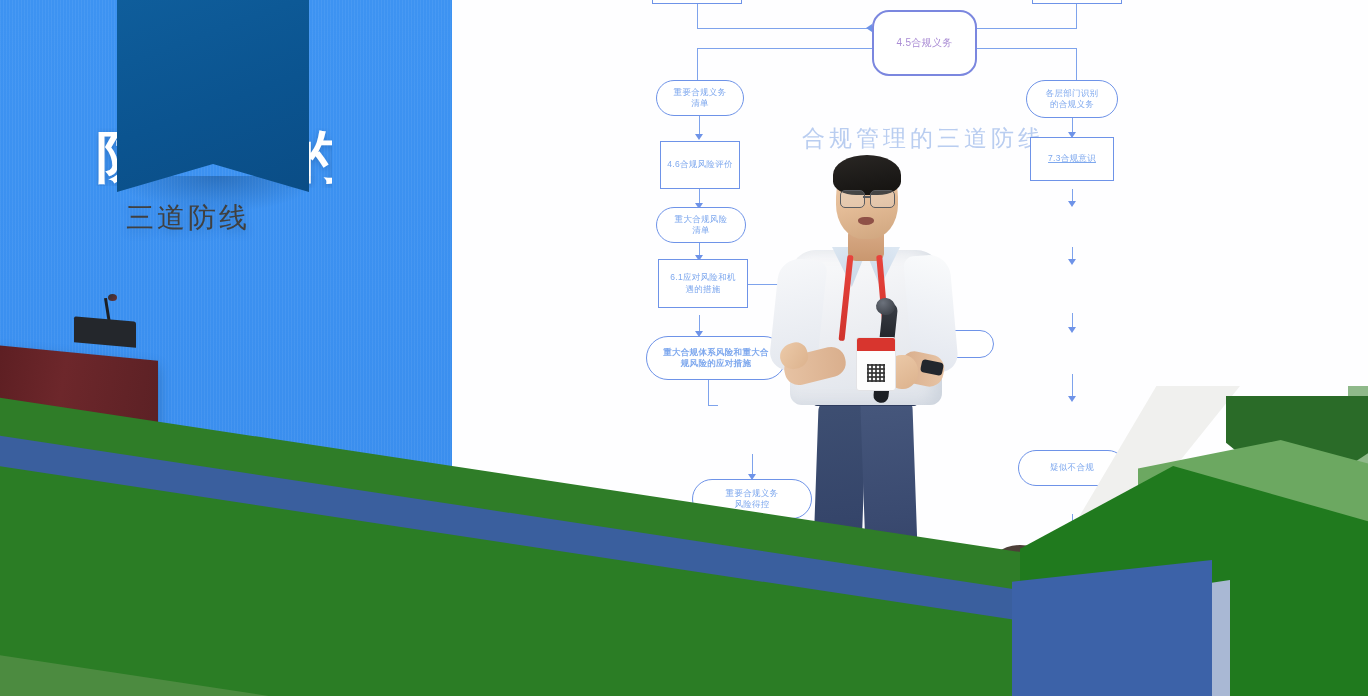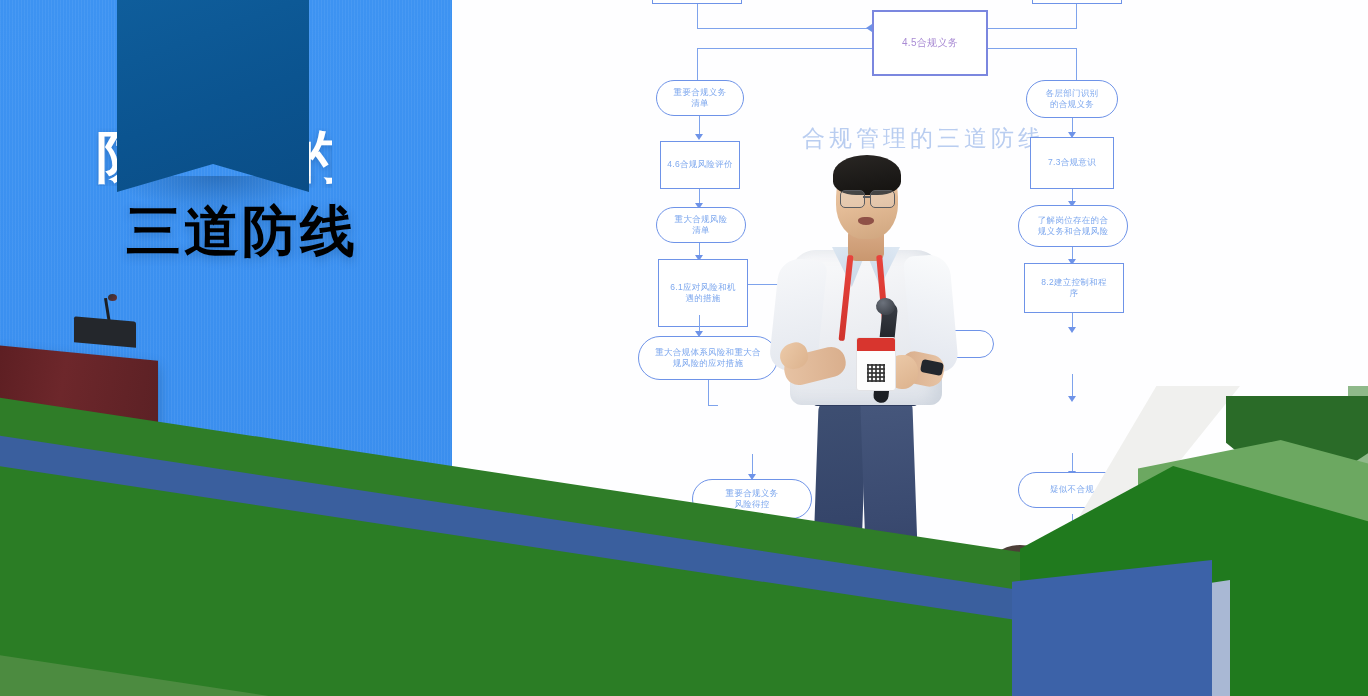--- a/index.html
+++ b/index.html
@@ -107,23 +107,23 @@
     font-size: 25px;
     font-weight: 700;
     letter-spacing: 2px;
     line-height: 1;
   }
 
   
   .wall-headline {
     position: absolute;
     left: 126px; top: 204px;
-    color: #000000;
-    font-size: 55px;
-    font-weight: 700;
+    color: #404040;
+    font-size: 28px;
+    font-weight: 400;
     letter-spacing: 3px;
     line-height: 1;
     text-shadow: 0 3px 10px rgba(0,45,95,.28);
   }
 
   
   .screen {
     position: absolute;
     left: 452px; top: 0;
     width: 916px; height: 696px;
@@ -469,86 +469,82 @@
     <div class="fc-arrow" style="left:241px; top:84px;"></div>
 
     <div class="fc-line h" style="left:470px; top:28px; width:155px;"></div>
     <div class="fc-line v" style="left:624px; top:-4px; height:32px;"></div>
     <div class="fc-arrow left" style="left:464px; top:24px;"></div>
 
     <div class="fc-line h" style="left:470px; top:48px; width:155px;"></div>
     <div class="fc-line v" style="left:624px; top:48px; height:40px;"></div>
     <div class="fc-arrow" style="left:620px; top:84px;"></div>
 
-    <div class="fc-box strong" style="left:420px; top:10px; width:116px; height:66px;">4.5合规义务</div>
+    <div class="fc-box strong" style="left:420px; top:10px; width:105px; height:66px;border-radius:17px;">4.5合规义务</div>
 
     <div class="fc-box" style="left:200px; top:-26px; width:90px; height:30px;"></div>
     <div class="fc-box" style="left:580px; top:-26px; width:90px; height:30px;"></div>
 
     <div class="fc-pill" style="left:204px; top:80px; width:88px; height:36px; white-space:pre-line;">重要合规义务
 清单</div>
     <div class="fc-line v" style="left:247px; top:116px; height:22px;"></div>
     <div class="fc-arrow" style="left:243px; top:134px;"></div>
 
     <div class="fc-box" style="left:208px; top:141px; width:80px; height:48px;">4.6合规风险评价</div>
     <div class="fc-line v" style="left:247px; top:189px; height:18px;"></div>
     <div class="fc-arrow" style="left:243px; top:203px;"></div>
 
     <div class="fc-pill" style="left:204px; top:207px; width:90px; height:36px; white-space:pre-line;">重大合规风险
 清单</div>
     <div class="fc-line v" style="left:247px; top:243px; height:16px;"></div>
     <div class="fc-arrow" style="left:243px; top:255px;"></div>
 
-    <div class="fc-box" style="left:206px; top:259px; width:90px; height:68px; white-space:pre-line;">6.1应对风险和机
+    <div class="fc-box" style="left:206px; top:259px; width:90px; height:49px; white-space:pre-line;">6.1应对风险和机
 遇的措施</div>
     <div class="fc-line v" style="left:247px; top:315px; height:20px;"></div>
     <div class="fc-arrow" style="left:243px; top:331px;"></div>
 
-    <div class="fc-pill" style="left:186px; top:336px; width:140px; height:44px; white-space:pre-line;">重大合规体系风险和重大合
+    <div class="fc-pill" style="left:194px; top:336px; width:140px; height:44px; white-space:pre-line;font-weight:bold;">重大合规体系风险和重大合
 规风险的应对措施</div>
     <div class="fc-line v" style="left:256px; top:380px; height:26px;"></div>
     <div class="fc-line h" style="left:256px; top:405px; width:10px;"></div>
 
     <div class="fc-line v" style="left:300px; top:454px; height:24px;"></div>
     <div class="fc-arrow" style="left:296px; top:474px;"></div>
 
     <div class="fc-pill" style="left:240px; top:479px; width:120px; height:40px; white-space:pre-line;">重要合规义务
 风险得控</div>
     <div class="fc-line v" style="left:318px; top:519px; height:22px;"></div>
     <div class="fc-arrow" style="left:314px; top:537px;"></div>
 
     <div class="fc-box" style="left:272px; top:544px; width:90px; height:46px; white-space:pre-line;">9.1监视测量
 分析评价</div>
 
     <div class="fc-pill" style="left:574px; top:80px; width:92px; height:38px; white-space:pre-line;">各层部门识别
 的合规义务</div>
     <div class="fc-line v" style="left:620px; top:118px; height:18px;"></div>
     <div class="fc-arrow" style="left:616px; top:132px;"></div>
 
-    <div class="fc-box" style="left:578px; top:137px; width:84px; height:52px;">7.3合规意识</div>
+    <div class="fc-box" style="left:578px; top:137px; width:84px; height:44px;text-decoration:underline;">7.3合规意识</div>
     <div class="fc-line v" style="left:620px; top:189px; height:16px;"></div>
     <div class="fc-arrow" style="left:616px; top:201px;"></div>
 
-    <div class="fc-pill" style="left:566px; top:205px; width:110px; height:42px; white-space:pre-line;">了解岗位存在的合
-规义务和合规风险</div>
     <div class="fc-line v" style="left:620px; top:247px; height:16px;"></div>
     <div class="fc-arrow" style="left:616px; top:259px;"></div>
 
-    <div class="fc-box" style="left:572px; top:263px; width:100px; height:50px; white-space:pre-line;">8.2建立控制和程
-序</div>
     <div class="fc-line v" style="left:620px; top:313px; height:18px;"></div>
     <div class="fc-arrow" style="left:616px; top:327px;"></div>
 
     <div class="fc-line v" style="left:620px; top:374px; height:26px;"></div>
     <div class="fc-arrow" style="left:616px; top:396px;"></div>
 
     <div class="fc-line v" style="left:620px; top:453px; height:22px;"></div>
     <div class="fc-arrow" style="left:616px; top:471px;"></div>
 
-    <div class="fc-pill" style="left:566px; top:450px; width:108px; height:36px;margin-top:22px;">疑似不合规</div>
+    <div class="fc-pill" style="left:566px; top:450px; width:108px; height:36px;">疑似不合规</div>
     <div class="fc-line v" style="left:620px; top:514px; height:24px;"></div>
     <div class="fc-arrow" style="left:616px; top:534px;"></div>
 
     <div class="fc-pill" style="left:476px; top:330px; width:66px; height:28px;"></div>
     <div class="fc-line h" style="left:296px; top:284px; width:110px;"></div>
   </div>
 
   <div class="aud aud-1"></div>
   <div class="aud aud-2"></div>
   <div class="aud aud-3"></div>

